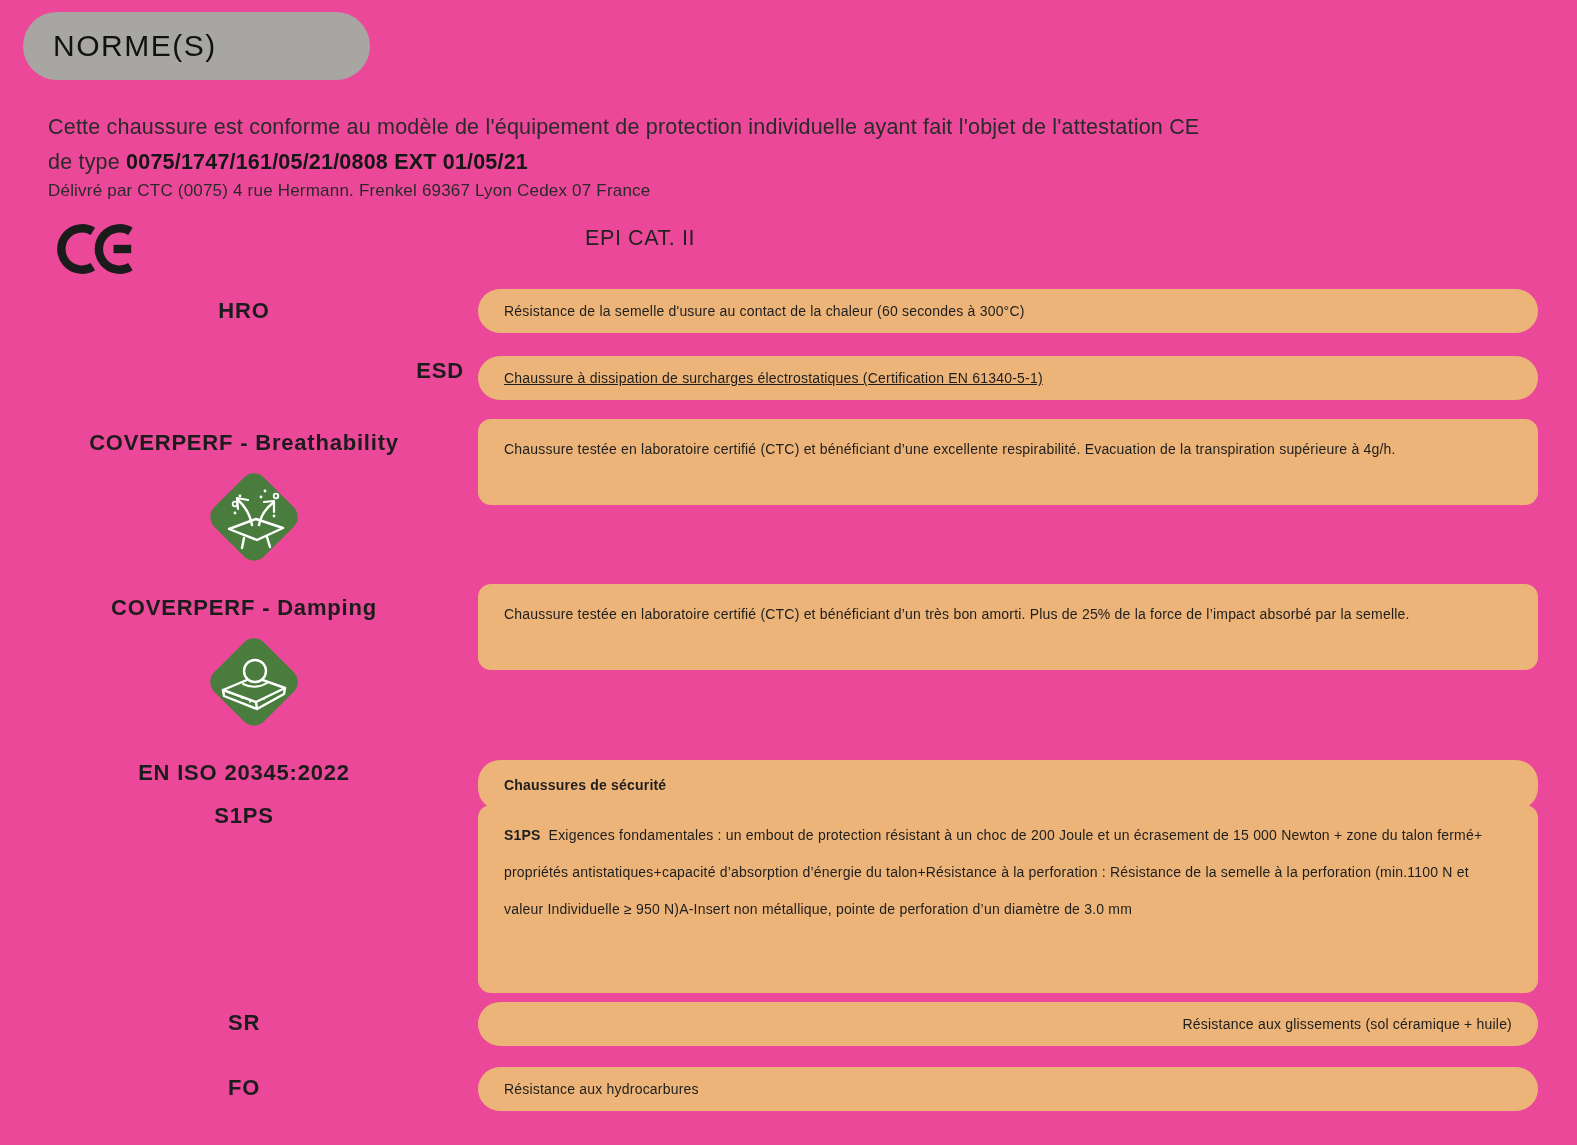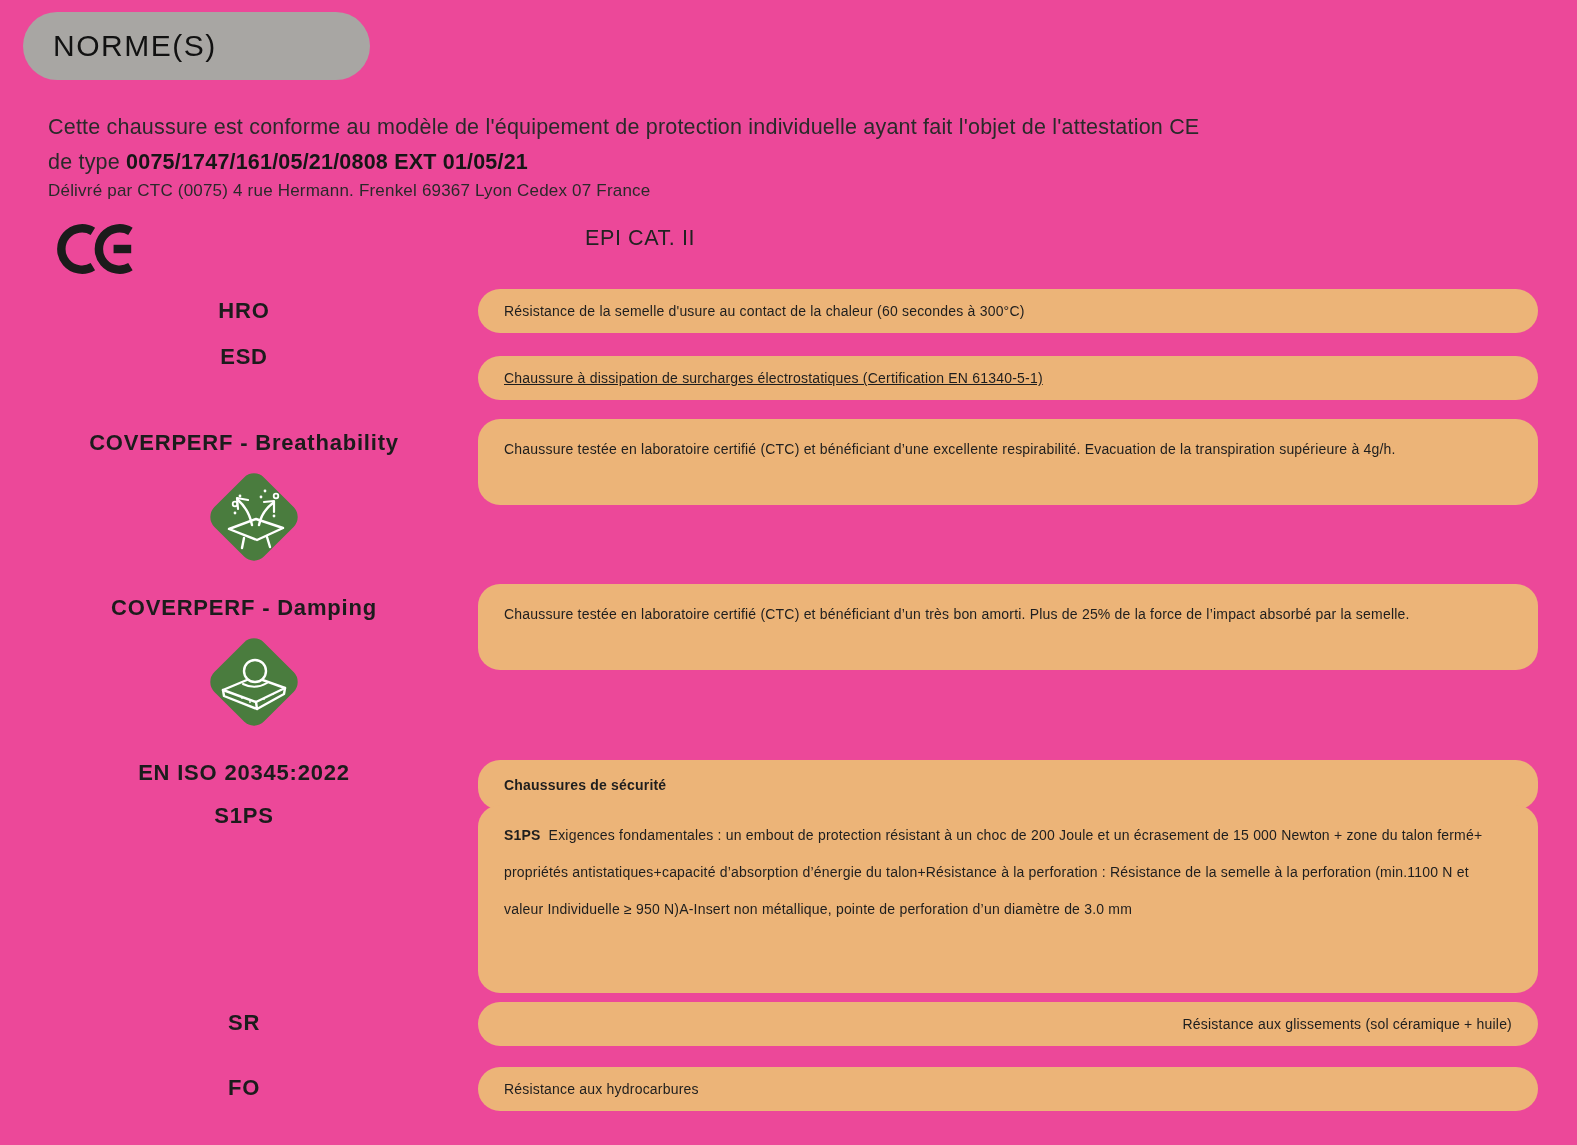--- a/index.html
+++ b/index.html
@@ -46,21 +46,21 @@
   .spec-box{
     position:absolute;left:478px;width:1060px;
     background:#ecb478;
     border-radius:22px;
     box-sizing:border-box;
     padding:0 26px;
     display:flex;align-items:center;
     font-size:14px;letter-spacing:0.2px;color:#1e1e1e;
     line-height:36px;
   }
-  .spec-box.multi{align-items:flex-start;padding-top:12px;padding-bottom:12px;}
+  .spec-box.multi{align-items:flex-start;padding-top:12px;padding-bottom:12px;border-radius:13px;}
   .spec-box .bold{font-weight:700;margin-right:8px;}
   
   .diamond-wrap{position:absolute;width:100px;height:100px;}
   .diamond-bg{
     position:absolute;left:15px;top:15px;width:70px;height:70px;
     background:#4a7c3e;border-radius:14px;
     transform:rotate(45deg);
   }
   .diamond-art{position:absolute;left:0;top:0;}
 </style>
@@ -88,21 +88,21 @@
     </svg>
   </div>
 
   <div class="epi">EPI CAT. II</div>
 
   <div class="spec-label" style="top:298px;">HRO</div>
   <div class="spec-box" style="top:289px;min-height:44px;">
     <span>Résistance de la semelle d'usure au contact de la chaleur (60 secondes à 300°C)</span>
   </div>
 
-  <div class="spec-label" style="top:344px;">ESD</div>
+  <div class="spec-label" style="top:358px;text-align:right;">ESD</div>
   <div class="spec-box" style="top:356px;min-height:44px;text-decoration:underline;">
     <span>Chaussure à dissipation de surcharges électrostatiques (Certification EN 61340-5-1)</span>
   </div>
 
   <div class="spec-label" style="top:430px;">COVERPERF - Breathability</div>
   <div class="spec-box multi" style="top:419px;min-height:86px;">
     <span style="max-width:930px;display:inline-block;">Chaussure testée en laboratoire certifié (CTC) et bénéficiant d’une excellente respirabilité. Evacuation de la transpiration supérieure à 4g/h.</span>
   </div>
   <div class="diamond-wrap" style="left:204px;top:467px;">
     <div class="diamond-bg"></div>

